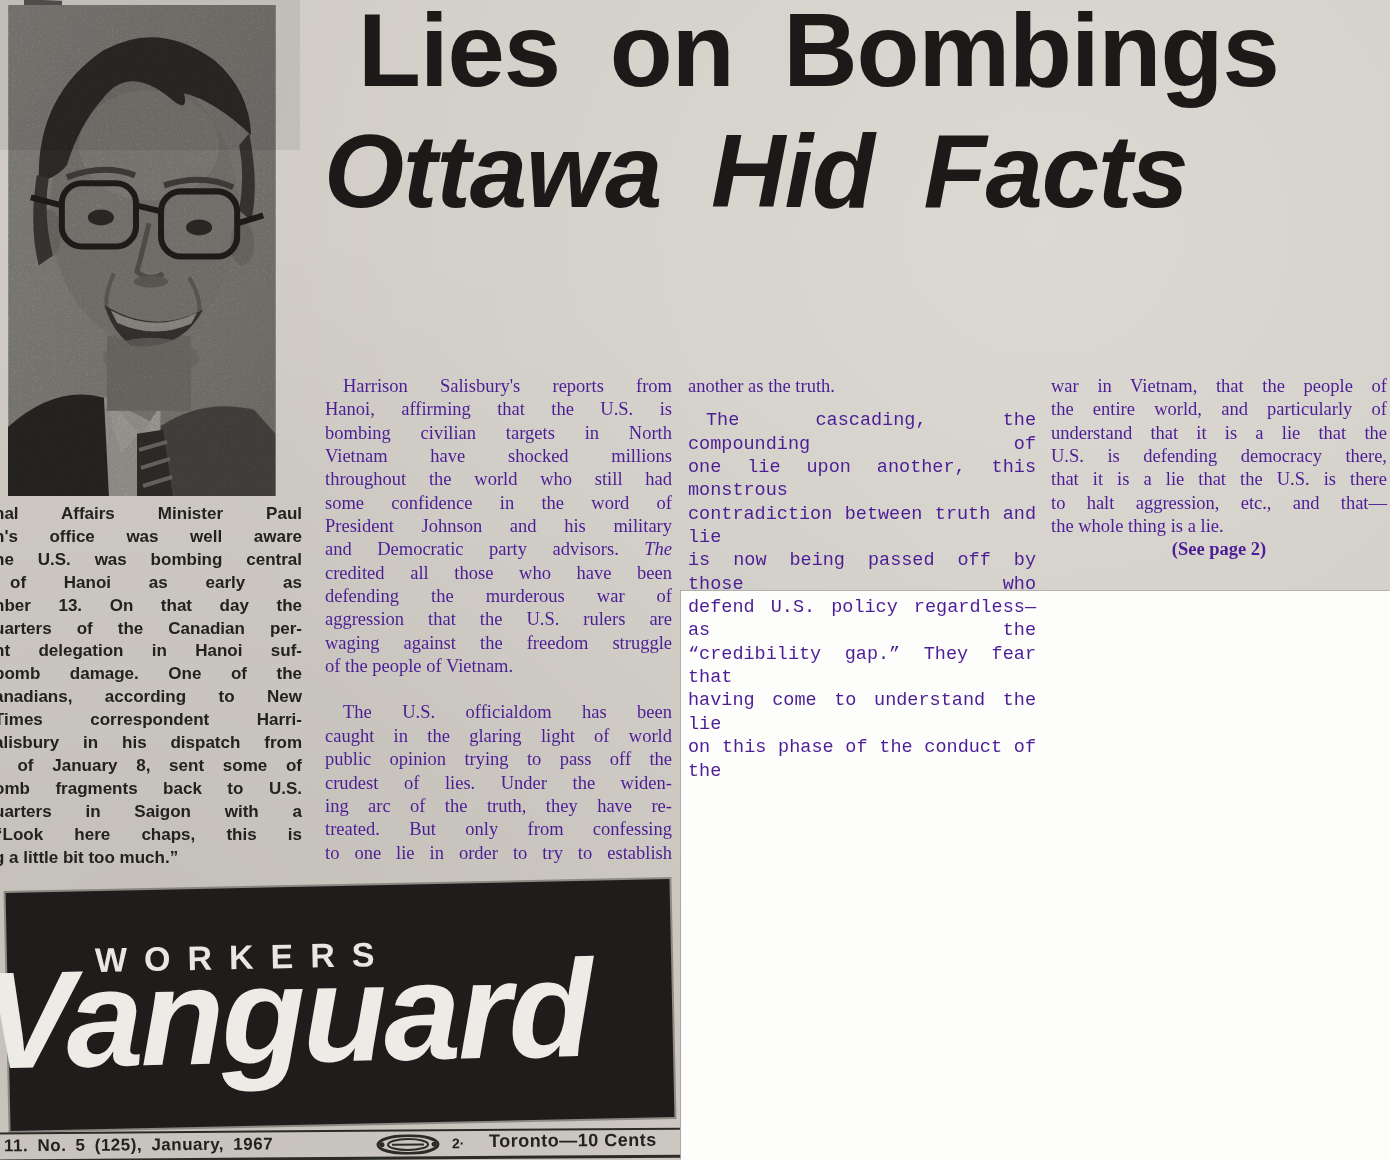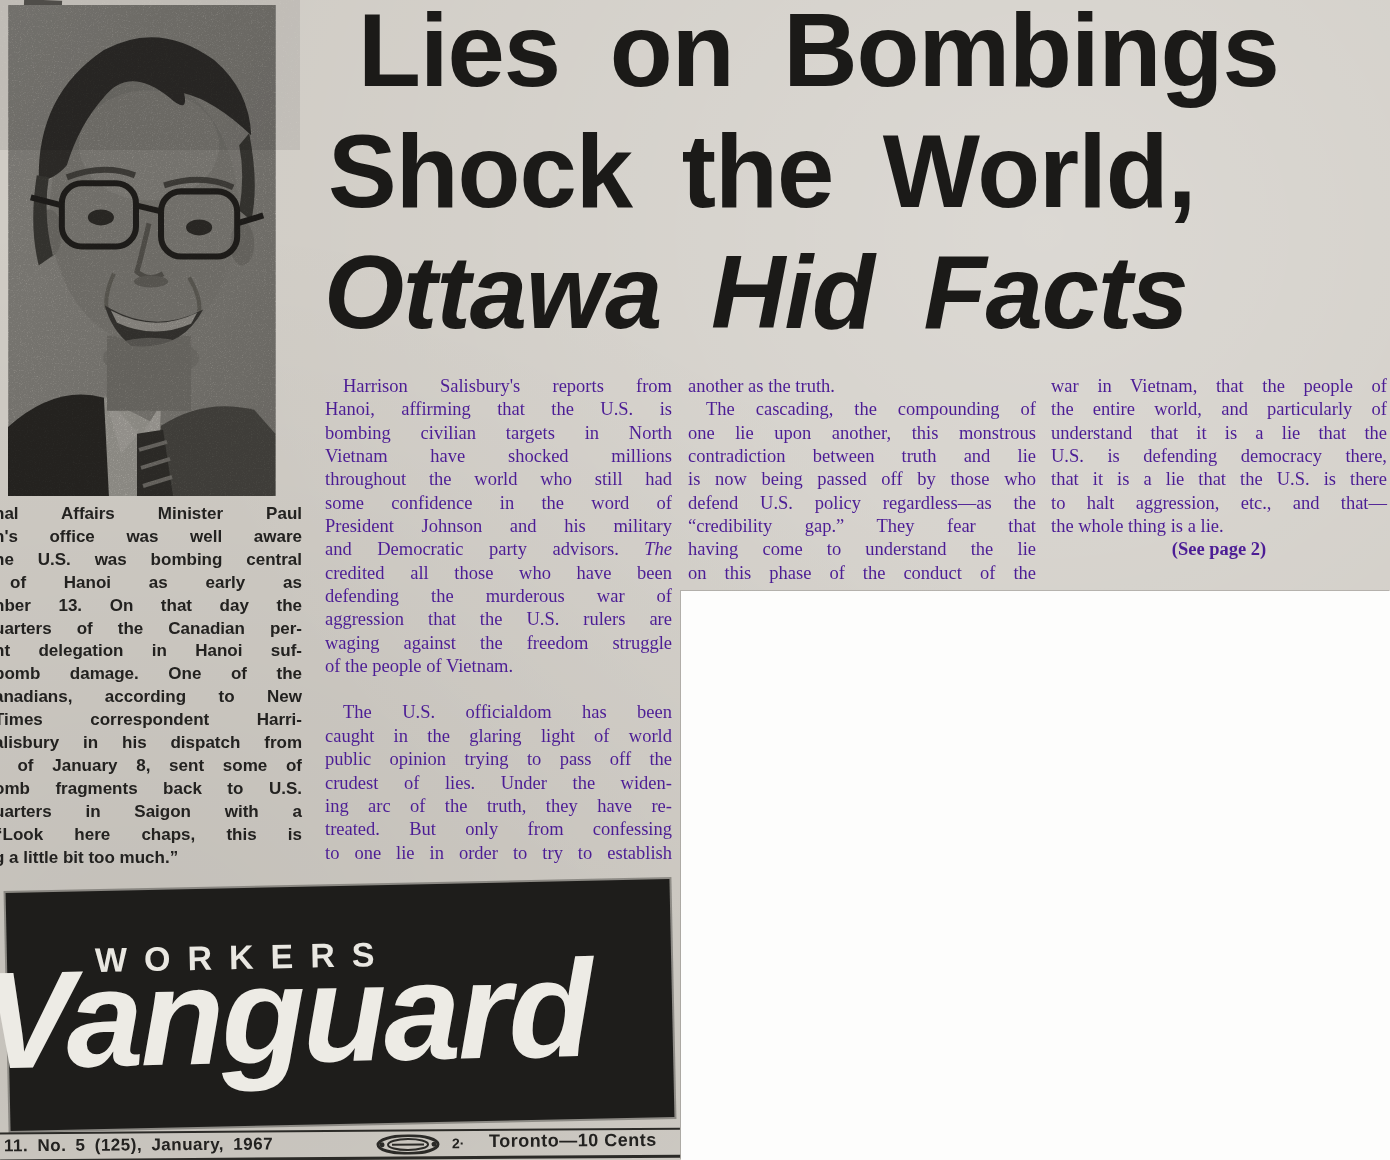--- a/index.html
+++ b/index.html
@@ -60,21 +60,21 @@
   
   .bodycol{
     position:absolute;top:375px;
     font-family:"Liberation Serif",serif;
     font-size:18.5px;line-height:23.35px;color:#4c1d95;
   }
   .col1{left:325px;width:347px;}
   .col2{left:688px;width:348px;}
   .col3{left:1051px;width:336px;}
   .para2{margin-top:23px;}
-  .para2s{margin-top:0;}
+  .para2s{margin-top:11px;font-family:Liberation Mono, monospace;}
 
   
   .masthead{
     position:absolute;left:8px;top:886px;width:664px;height:238px;
     background:#1e1d1b;transform:rotate(-1.2deg);
     box-shadow:0 0 0 2px rgba(30,29,27,.35);
   }
   .workers{
     position:absolute;left:88px;top:50px;
     font-weight:bold;font-size:34px;letter-spacing:17px;color:#e9e7e1;
@@ -164,21 +164,20 @@
       <path d="M102 305 Q145 328 188 307 L182 318 Q145 334 108 317 Z" fill="#bbb8b0"></path>
 
       <ellipse cx="142" cy="352" rx="48" ry="20" fill="#908d86" opacity=".7"></ellipse>
 
       <rect x="0" y="0" width="266" height="490" filter="url(#grainf)" opacity=".30"></rect>
     </svg>
   </div>
 
   <div class="headline">
     <div class="hl1">Lies on Bombings</div>
-    <div class="hl2">Shock the World,</div>
     <div class="hl3">Ottawa Hid Facts</div>
   </div>
 
   <div class="caption-col">
       <div class="tline">nal Affairs Minister Paul</div>
       <div class="tline">n's office was well aware</div>
       <div class="tline">he U.S. was bombing central</div>
       <div class="tline ind2">of Hanoi as early as</div>
       <div class="tline">nber 13.  On that day the</div>
       <div class="tline">uarters of the Canadian per-</div>

